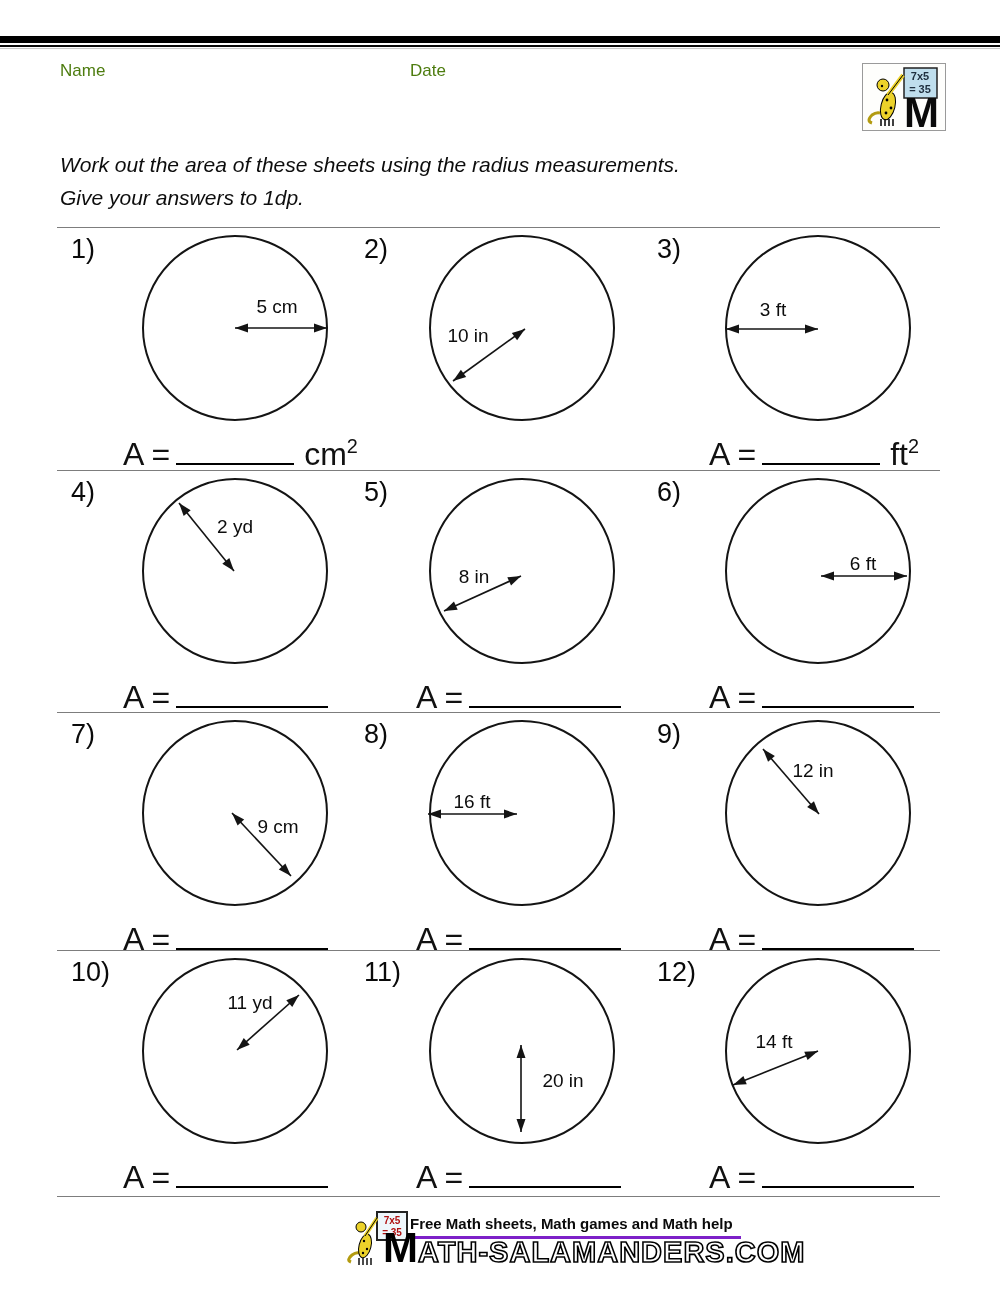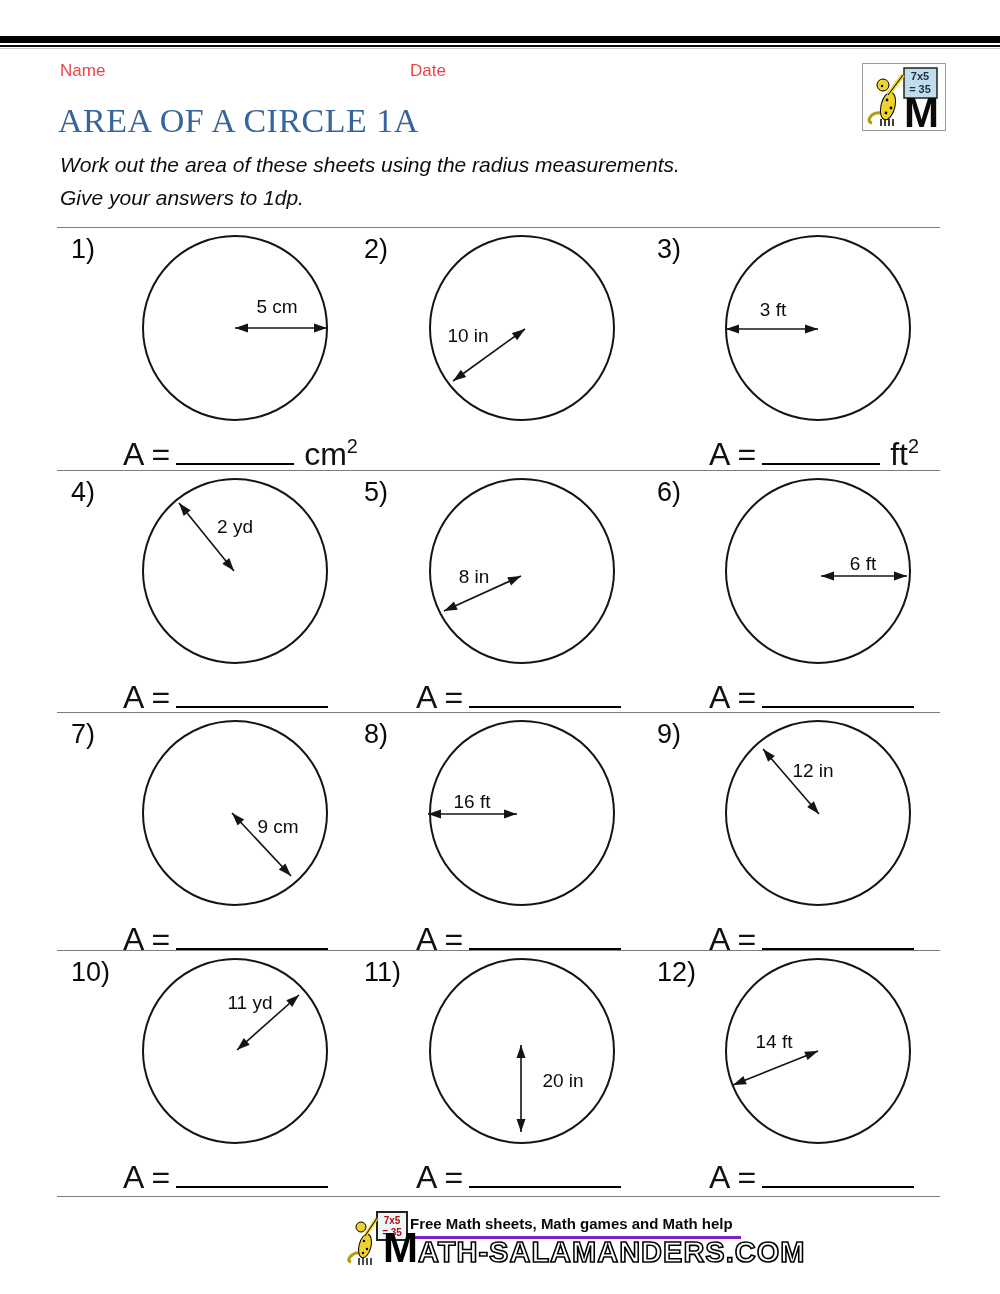--- a/index.html
+++ b/index.html
@@ -6,21 +6,21 @@
   .page{position:relative;width:1000px;height:1294px;background:#ffffff;
         font-family:"Liberation Sans","DejaVu Sans",sans-serif;color:#111;overflow:hidden;}
 
   
   .top-rule{position:absolute;left:0;top:36px;width:1000px;}
   .top-rule .bar{height:7px;background:#000;}
   .top-rule .gap{height:2px;background:#fff;}
   .top-rule .thin{height:2px;background:#0a0a0a;}
   .top-rule .faint{height:1px;background:#c9c9c9;margin-top:1px;}
 
-  .meta-label{position:absolute;top:61px;font-size:17px;color:#ef4444;}
+  .meta-label{position:absolute;top:61px;font-size:17px;color:#4d7c0f;}
   .name-label{left:60px;}
   .date-label{left:410px;}
 
   .header-logo{position:absolute;left:862px;top:63px;}
 
   .page-title{position:absolute;left:58px;top:102px;margin:0;
       font-family:"Liberation Serif","DejaVu Serif",serif;font-weight:normal;
       font-size:34px;letter-spacing:.5px;}
   .instr{position:absolute;left:60px;margin:0;font-size:21px;font-style:italic;color:#0d0d0d;}
   .instr1{top:153px;}
@@ -77,21 +77,20 @@
         <path d="M26,32 L41,12" stroke="#000" stroke-width="1" fill="none"></path>
         <circle cx="25" cy="37" r="1.4" fill="#000"></circle>
           <circle cx="29" cy="45" r="1.4" fill="#000"></circle>
         <circle cx="24" cy="50" r="1.4" fill="#000"></circle>
           <circle cx="20" cy="23" r="1.2" fill="#000"></circle>
         <path d="M19,56 v7 M23,56 v7 M27,56 v7 M31,56 v7" stroke="#000" stroke-width="1.5"></path>
       </g>
     </svg>
   </div>
 
-  <h1 class="page-title" style="color: rgb(54, 101, 155);">AREA OF A CIRCLE 1A</h1>
   <p class="instr instr1">Work out the area of these sheets using the radius measurements.</p>
   <p class="instr instr2">Give your answers to 1dp.</p>
 
   <div class="rowline" style="top:227px"></div>
   <div class="rowline" style="top:470px"></div>
   <div class="rowline" style="top:712px"></div>
   <div class="rowline" style="top:950px"></div>
   <div class="rowline" style="top:1196px"></div>
 
   <div id="grid">

